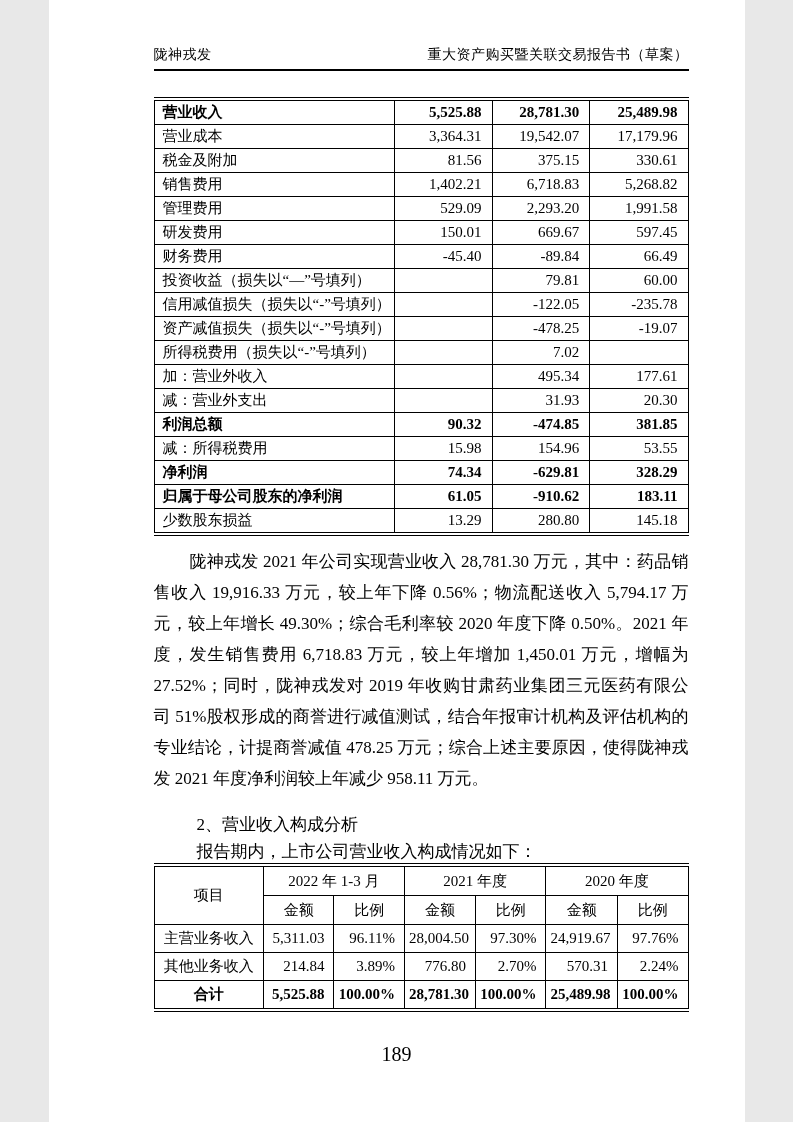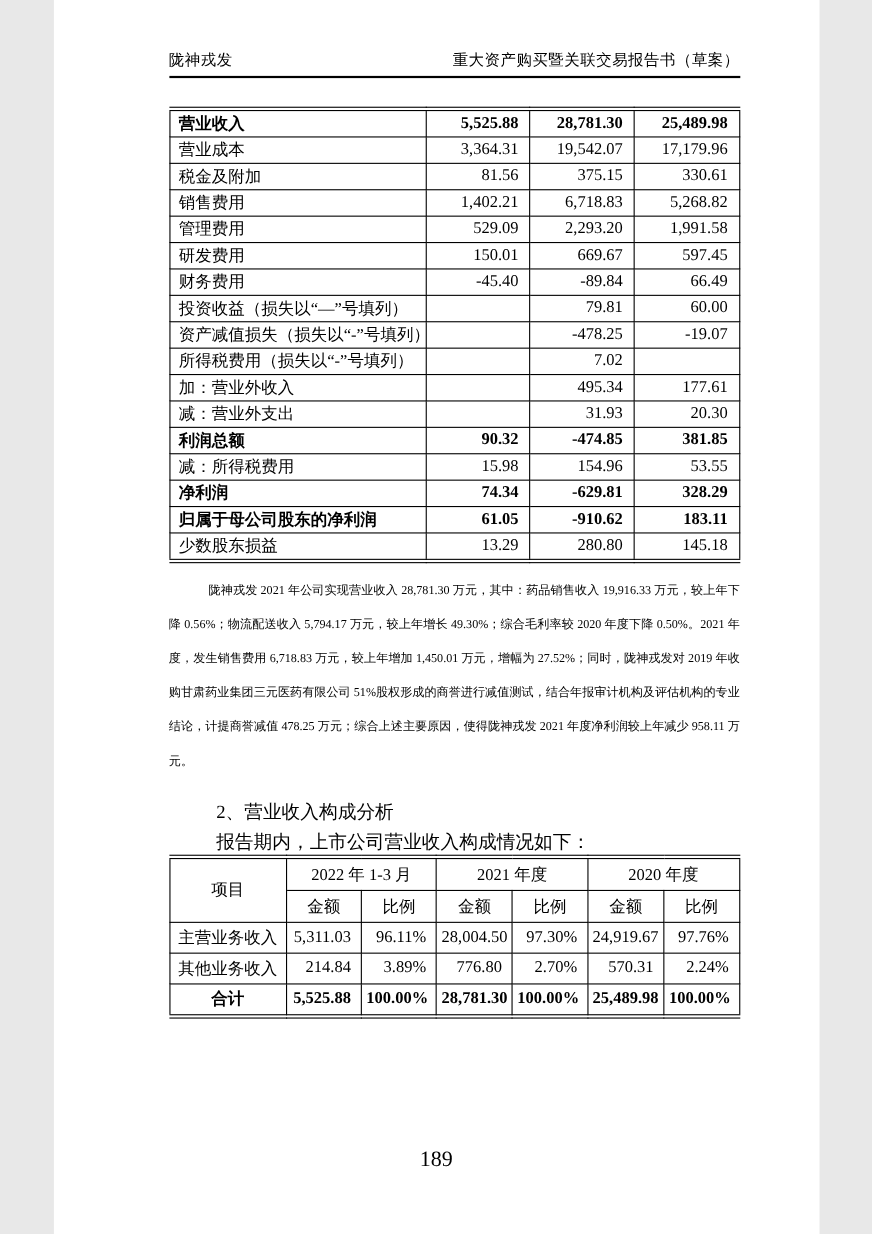--- a/index.html
+++ b/index.html
@@ -1,20 +1,20 @@
 <!DOCTYPE html>
 <html><head>
 <meta charset="utf-8">
 <style>
   html,body{margin:0;padding:0;background:#e8e8e8;}
   .page{
     width:696px;height:1122px;margin:0 auto;background:#ffffff;color:#000;
     font-family:"Liberation Serif","DejaVu Serif",serif;
     position:relative;box-sizing:border-box;
-    padding:46px 72px 0 105px;
+    padding:46px 56px 0 105px;
   }
   
   .doc-header{
     display:flex;justify-content:space-between;align-items:flex-end;
     font-size:14px;letter-spacing:.5px;
     padding-bottom:5px;border-bottom:2px solid #000;
   }
   
   table.fin{
     width:100%;border-collapse:collapse;table-layout:fixed;
@@ -23,21 +23,21 @@
   }
   table.fin td{
     border:1px solid #000;height:21px;padding:1px 8px;
     vertical-align:middle;overflow:hidden;white-space:nowrap;
   }
   table.fin td.lbl{text-align:left;}
   table.fin td.num{text-align:right;padding-right:10px;}
   tr.bold td{font-weight:bold;}
   
   .para{
-    font-size:11px;line-height:31px;text-align:justify;
+    font-size:17px;line-height:31px;text-align:justify;
     text-indent:36px;margin:10px 0 0 0;
   }
   .heading{font-size:17px;margin-top:19px;padding-left:43px;}
   .intro{font-size:17px;margin-top:4px;padding-left:43px;}
   .unit-note{font-size:15px;text-align:right;margin:12px 2px 2px 0;}
   
   table.rev{
     width:100%;border-collapse:collapse;table-layout:fixed;
     font-size:15px;
     border-top:4px double #000;border-bottom:4px double #000;
@@ -123,20 +123,26 @@
         </tr>
 
 
         <tr>
           <td class="lbl">投资收益（损失以“—”号填列）</td>
           <td class="num"></td>
           <td class="num">79.81</td>
           <td class="num">60.00</td>
         </tr>
 
+        <tr>
+          <td class="lbl">信用减值损失（损失以“-”号填列）</td>
+          <td class="num"></td>
+          <td class="num">-122.05</td>
+          <td class="num">-235.78</td>
+        </tr>
 
         <tr>
           <td class="lbl">资产减值损失（损失以“-”号填列）</td>
           <td class="num"></td>
           <td class="num">-478.25</td>
           <td class="num">-19.07</td>
         </tr>
 
         <tr>
           <td class="lbl">所得税费用（损失以“-”号填列）</td>

